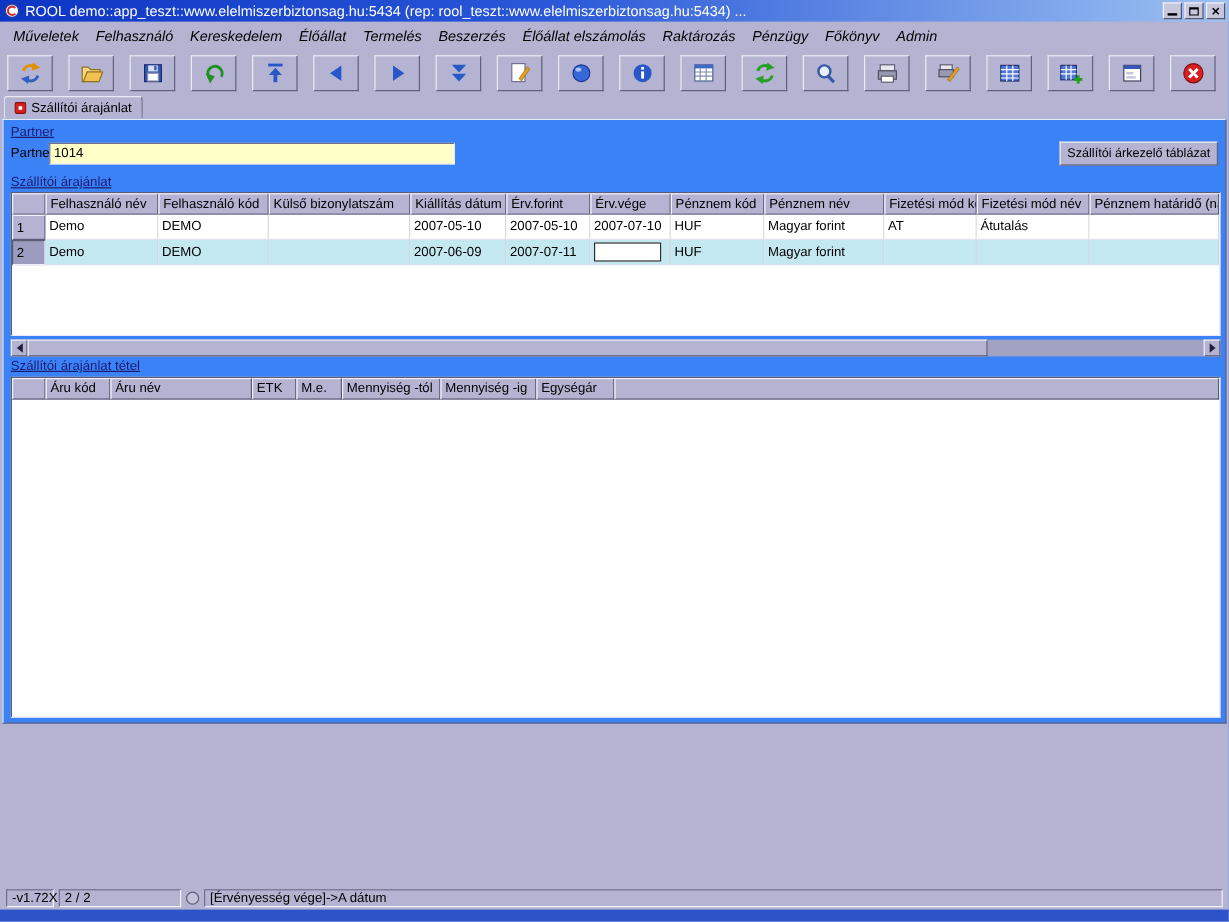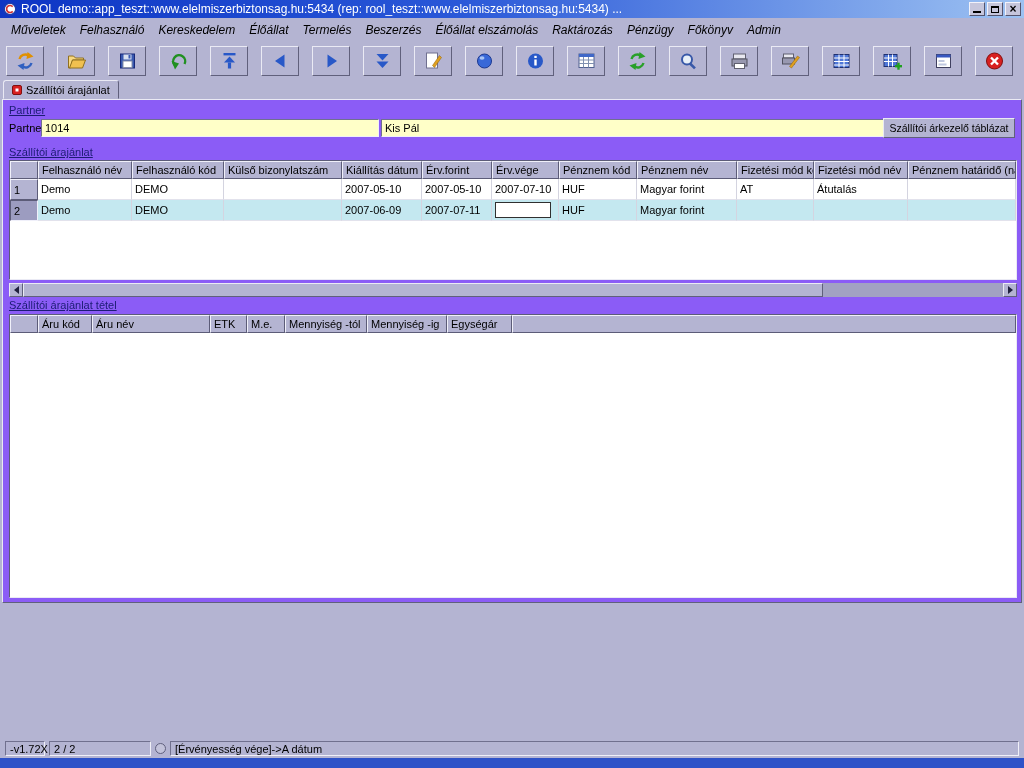--- a/index.html
+++ b/index.html
@@ -40,21 +40,21 @@
   
   .tabrow { position:absolute; left:0; top:80px; right:0; height:19px;
     display:flex; align-items:flex-end; padding-left:3px; }
   .tab { height:19px; background:#b4b4d2;
     border:1px solid; border-color:#eaeaf4 #60607c #b4b4d2 #eaeaf4;
     border-top-left-radius:3px; border-top-right-radius:3px;
     display:flex; align-items:center; gap:4px; padding:0 8px; }
   .tab-icon { width:10px; height:10px; }
   
   .content { position:absolute; left:2px; right:2px; top:99px; height:504px;
-    background:#8b5cf6; border:1px solid; border-color:#eaeaf4 #60607c #60607c #eaeaf4; }
+    background:#3b82f6; border:1px solid; border-color:#eaeaf4 #60607c #60607c #eaeaf4; }
   .section-label { position:absolute; color:#1c1c74; text-decoration:underline; white-space:nowrap; }
   #lbl-partner { left:6px; top:4px; }
   .partner-row { position:absolute; left:6px; right:6px; top:18px; height:20px; }
   .partner-label { position:absolute; left:0; top:4px; }
   .field-yellow { position:absolute; top:1px; height:18px; background:#ffffc8;
     border:1px solid; border-color:#70708e #f0f0f8 #f0f0f8 #70708e;
     font-family:"Liberation Sans",sans-serif; font-size:11px; padding:0 3px; }
   #partner-code { left:32px; width:338px; }
   #partner-name { left:372px; width:506px; }
   .btn-3d { position:absolute; right:0; top:0; width:132px; height:20px; background:#b4b4d2;
@@ -285,21 +285,20 @@
   </div>
 </div>
 
 <div class="content">
 
   <span class="section-label" id="lbl-partner">Partner</span>
 
   <div class="partner-row">
     <span class="partner-label">Partner</span>
     <input class="field-yellow" id="partner-code" value="1014" style="">
-    <input class="field-yellow" id="partner-name" value="Kis Pál" style="">
     <button class="btn-3d">Szállítói árkezelő táblázat</button>
   </div>
 
   <span class="section-label" id="lbl-offers">Szállítói árajánlat</span>
 
   <div class="grid" id="grid-offers">
     <table>
       <colgroup>
         <col style="width:28px">
           <col style="width:94px">

